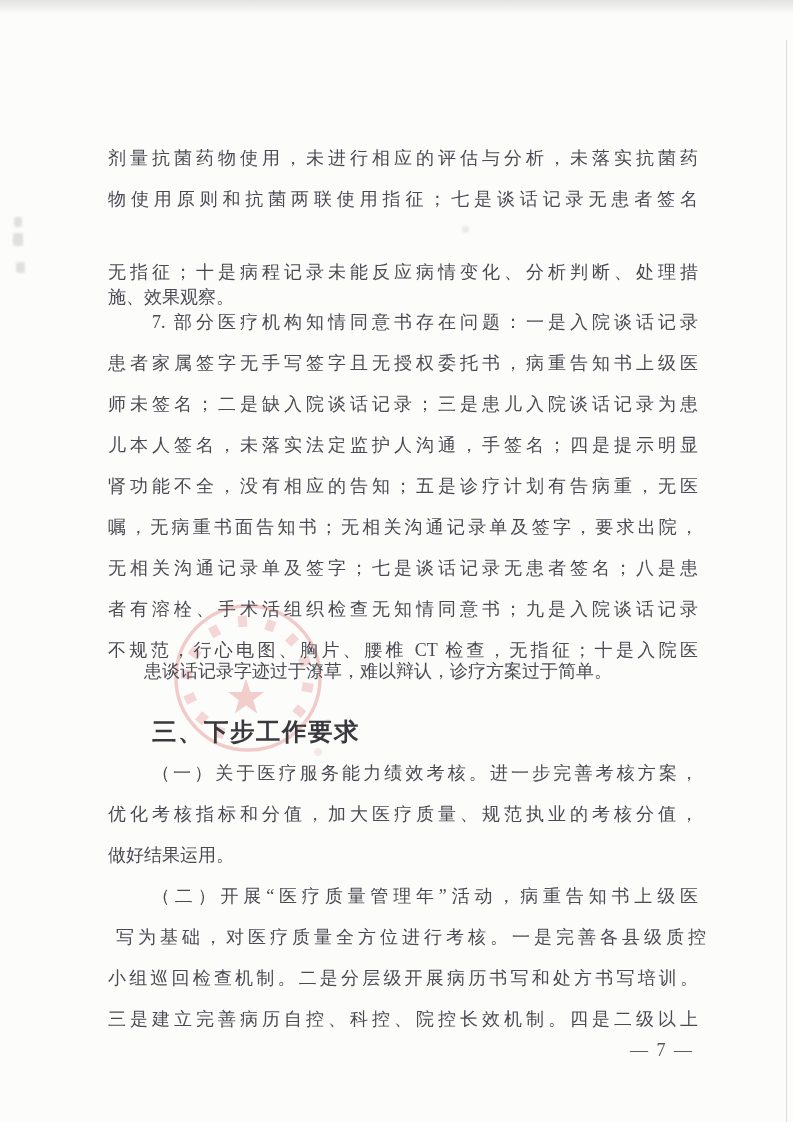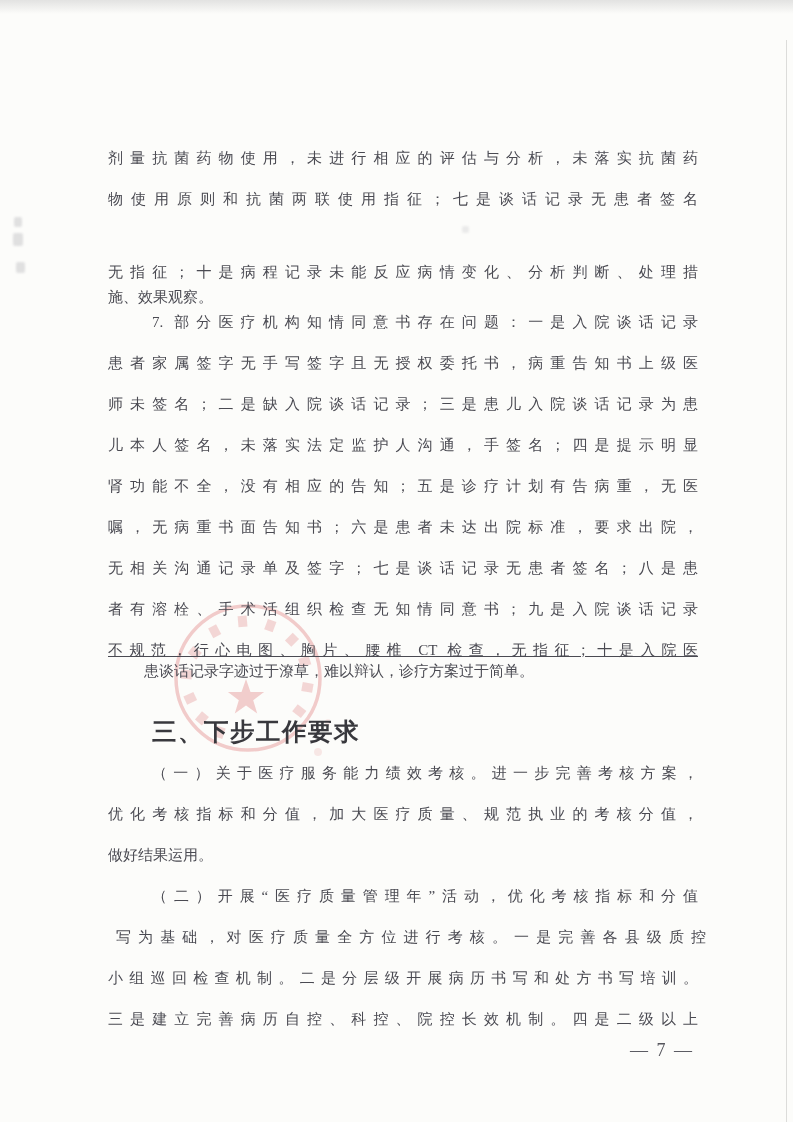--- a/index.html
+++ b/index.html
@@ -36,21 +36,21 @@
     opacity: 0.85;
     filter: blur(0.7px);
     pointer-events: none;
   }
 
   
   .line {
     position: absolute;
     height: 30px;
     line-height: 30px;
-    font-size: 15px;
+    font-size: 18px;
     color: var(--text, #4a4a52);
     white-space: nowrap;
     letter-spacing: 0;
   }
   .line--justify {
     white-space: normal;
     text-align: justify;
     text-align-last: justify;
     text-justify: inter-character;
   }
@@ -110,28 +110,28 @@
 <div id="textblock">
     <div class="line line--justify" style="top: 143px; left: 108px; width: 590px;">剂量抗菌药物使用，未进行相应的评估与分析，未落实抗菌药</div>
     <div class="line line--justify" style="top: 184px; left: 108px; width: 590px;">物使用原则和抗菌两联使用指征；七是谈话记录无患者签名</div>
     <div class="line line--justify" style="top: 225px; left: 108px; width: 590px; margin-top: 32px;">无指征；十是病程记录未能反应病情变化、分析判断、处理措</div>
     <div class="line" style="top: 266px; left: 108px; margin-top: 16px;">施、效果观察。</div>
     <div class="line line--justify" style="top: 307px; left: 152px; width: 546px;">7. 部分医疗机构知情同意书存在问题：一是入院谈话记录</div>
     <div class="line line--justify" style="top: 348px; left: 108px; width: 590px;">患者家属签字无手写签字且无授权委托书，病重告知书上级医</div>
     <div class="line line--justify" style="top: 389px; left: 108px; width: 590px;">师未签名；二是缺入院谈话记录；三是患儿入院谈话记录为患</div>
     <div class="line line--justify" style="top: 430px; left: 108px; width: 590px;">儿本人签名，未落实法定监护人沟通，手签名；四是提示明显</div>
     <div class="line line--justify" style="top: 471px; left: 108px; width: 590px;">肾功能不全，没有相应的告知；五是诊疗计划有告病重，无医</div>
-    <div class="line line--justify" style="top: 512px; left: 108px; width: 590px;">嘱，无病重书面告知书；六是患者未达出院标准，要求出院，</div>
+    <div class="line line--justify" style="top: 512px; left: 108px; width: 590px;">嘱，无病重书面告知书；无相关沟通记录单及签字，要求出院，</div>
     <div class="line line--justify" style="top: 553px; left: 108px; width: 590px;">无相关沟通记录单及签字；七是谈话记录无患者签名；八是患</div>
     <div class="line line--justify" style="top: 594px; left: 108px; width: 590px;">者有溶栓、手术活组织检查无知情同意书；九是入院谈话记录</div>
-    <div class="line line--justify" style="top: 635px; left: 108px; width: 590px; text-decoration: underline;">不规范，行心电图、胸片、腰椎 CT 检查，无指征；十是入院医</div>
+    <div class="line line--justify" style="top: 635px; left: 108px; width: 590px;">不规范，行心电图、胸片、腰椎 CT 检查，无指征；十是入院医</div>
     <div class="line" style="top: 656px; left: 108px; margin-left: 36px;">患谈话记录字迹过于潦草，难以辩认，诊疗方案过于简单。</div>
     <div class="line line--heading" style="top: 717px; left: 152px;">三、下步工作要求</div>
     <div class="line line--justify" style="top: 758px; left: 152px; width: 546px;">（一）关于医疗服务能力绩效考核。进一步完善考核方案，</div>
     <div class="line line--justify" style="top: 799px; left: 108px; width: 590px;">优化考核指标和分值，加大医疗质量、规范执业的考核分值，</div>
     <div class="line" style="top: 840px; left: 108px;">做好结果运用。</div>
-    <div class="line line--justify" style="top: 881px; left: 152px; width: 546px;">（二）开展“医疗质量管理年”活动，优化考核指标和分值</div>
+    <div class="line line--justify" style="top: 881px; left: 152px; width: 546px;">（二）开展“医疗质量管理年”活动，病重告知书上级医</div>
     <div class="line line--justify" style="top: 922px; left: 116px; width: 590px;">写为基础，对医疗质量全方位进行考核。一是完善各县级质控</div>
     <div class="line line--justify" style="top: 963px; left: 108px; width: 590px;">小组巡回检查机制。二是分层级开展病历书写和处方书写培训。</div>
     <div class="line line--justify" style="top: 1004px; left: 108px; width: 590px;">三是建立完善病历自控、科控、院控长效机制。四是二级以上</div>
   </div>
 
 <div class="page-number">— 7 —</div>
 
 </body></html>

